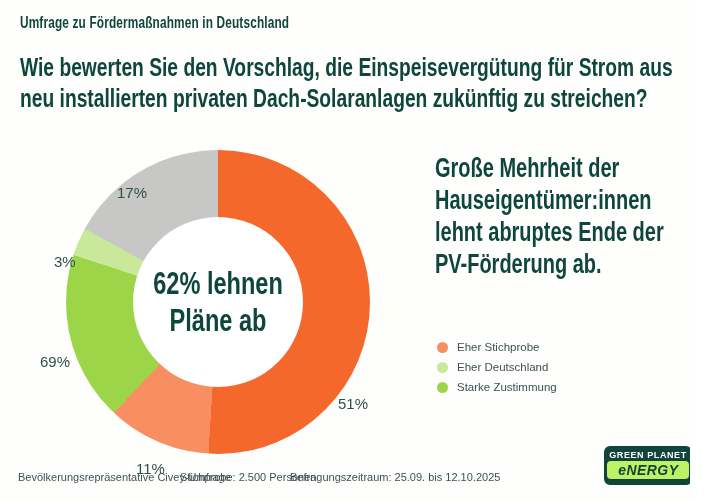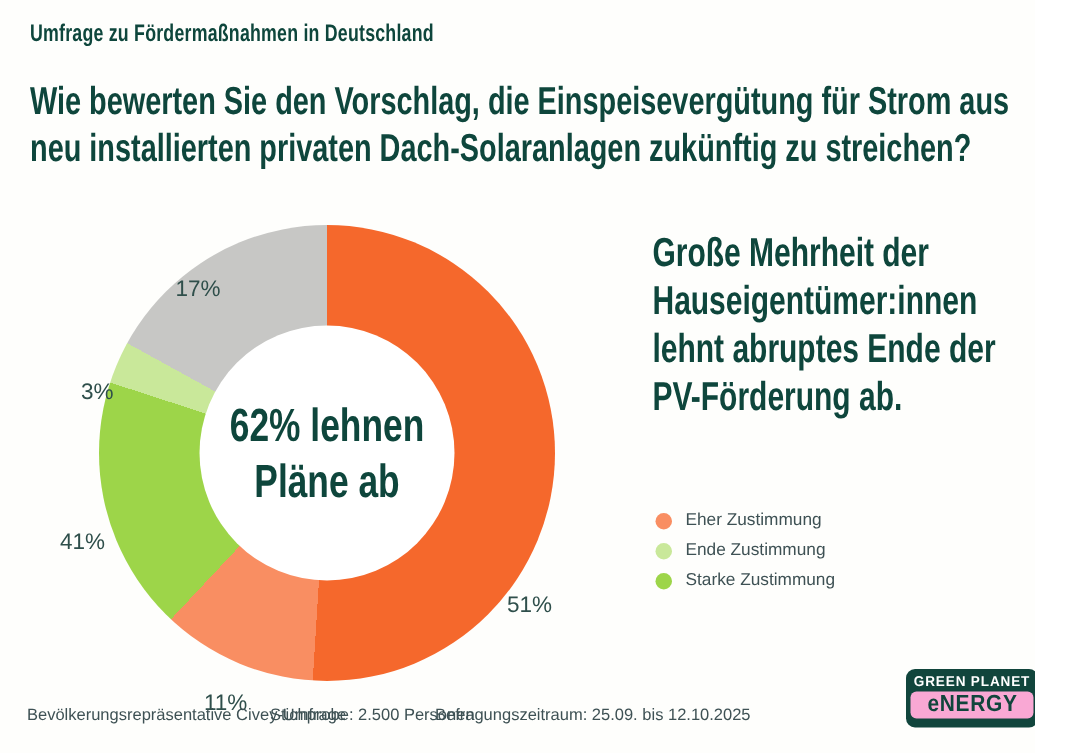--- a/index.html
+++ b/index.html
@@ -46,21 +46,21 @@
   .footer-item{position:absolute;top:471px;font-size:11px;color:var(--body);white-space:nowrap;}
   .f0{left:18px;}
   .f1{left:180px;}
   .f2{left:290px;}
 
   
   .logo{position:absolute;left:604px;top:446px;width:88px;height:39px;background:#11453C;
         border-radius:6px;padding:2px 3px 20px 3px;display:flex;flex-direction:column;}
   .logo-top{color:#FFFFFF;font-size:9.5px;line-height:13px;font-weight:bold;text-align:center;
         letter-spacing:.6px;white-space:nowrap;transform:scaleX(.95);transform-origin:center;}
-  .logo-bottom{flex:1;background:#f9a8d4;border-radius:4px;display:flex;align-items:center;justify-content:center;}
+  .logo-bottom{flex:1;background:#bef264;border-radius:4px;display:flex;align-items:center;justify-content:center;font-style:italic;}
   .logo-bottom span{color:#11453C;font-weight:bold;font-size:15.5px;letter-spacing:.5px;
         transform:scaleX(.9);white-space:nowrap;}
 </style>
 </head>
 <body>
 
 <div class="page">
 
   <div class="cond eyebrow">Umfrage zu Fördermaßnahmen in Deutschland</div>
 
@@ -72,39 +72,39 @@
   <div class="donut" style="background: conic-gradient(rgb(245, 104, 44) 0%, rgb(245, 104, 44) 51%, rgb(249, 142, 98) 51%, rgb(249, 142, 98) 62%, rgb(157, 213, 73) 62%, rgb(157, 213, 73) 80%, rgb(201, 232, 154) 80%, rgb(201, 232, 154) 83%, rgb(199, 199, 197) 83%, rgb(199, 199, 197) 100%);">
     <div class="hole"></div>
     <div class="center-label">
       <div>62% lehnen</div>
       <div>Pläne ab</div>
     </div>
   </div>
 
   <div class="pct pct-0">51%</div>
   <div class="pct pct-1">11%</div>
-  <div class="pct pct-2">41%</div>
+  <div class="pct pct-2">69%</div>
   <div class="pct pct-3">3%</div>
   <div class="pct pct-4">17%</div>
 
   <div class="cond claim">
     <div>Große Mehrheit der</div>
     <div>Hauseigentümer:innen</div>
     <div>lehnt abruptes Ende der</div>
     <div>PV-Förderung ab.</div>
   </div>
 
   <div class="legend">
     <div class="legend-row">
       <span class="dot" style="background-color: rgb(249, 142, 98);"></span>
-      <span class="legend-label">Eher Zustimmung</span>
+      <span class="legend-label">Eher Stichprobe</span>
     </div>
     <div class="legend-row">
       <span class="dot" style="background-color: rgb(201, 232, 154);"></span>
-      <span class="legend-label">Ende Zustimmung</span>
+      <span class="legend-label">Eher Deutschland</span>
     </div>
     <div class="legend-row">
       <span class="dot" style="background-color: rgb(157, 213, 73);"></span>
       <span class="legend-label">Starke Zustimmung</span>
     </div>
   </div>
 
   <div class="footer-item f0">Bevölkerungsrepräsentative Civey-Umfrage</div>
   <div class="footer-item f1">Stichprobe: 2.500 Personen</div>
   <div class="footer-item f2">Befragungszeitraum: 25.09. bis 12.10.2025</div>

